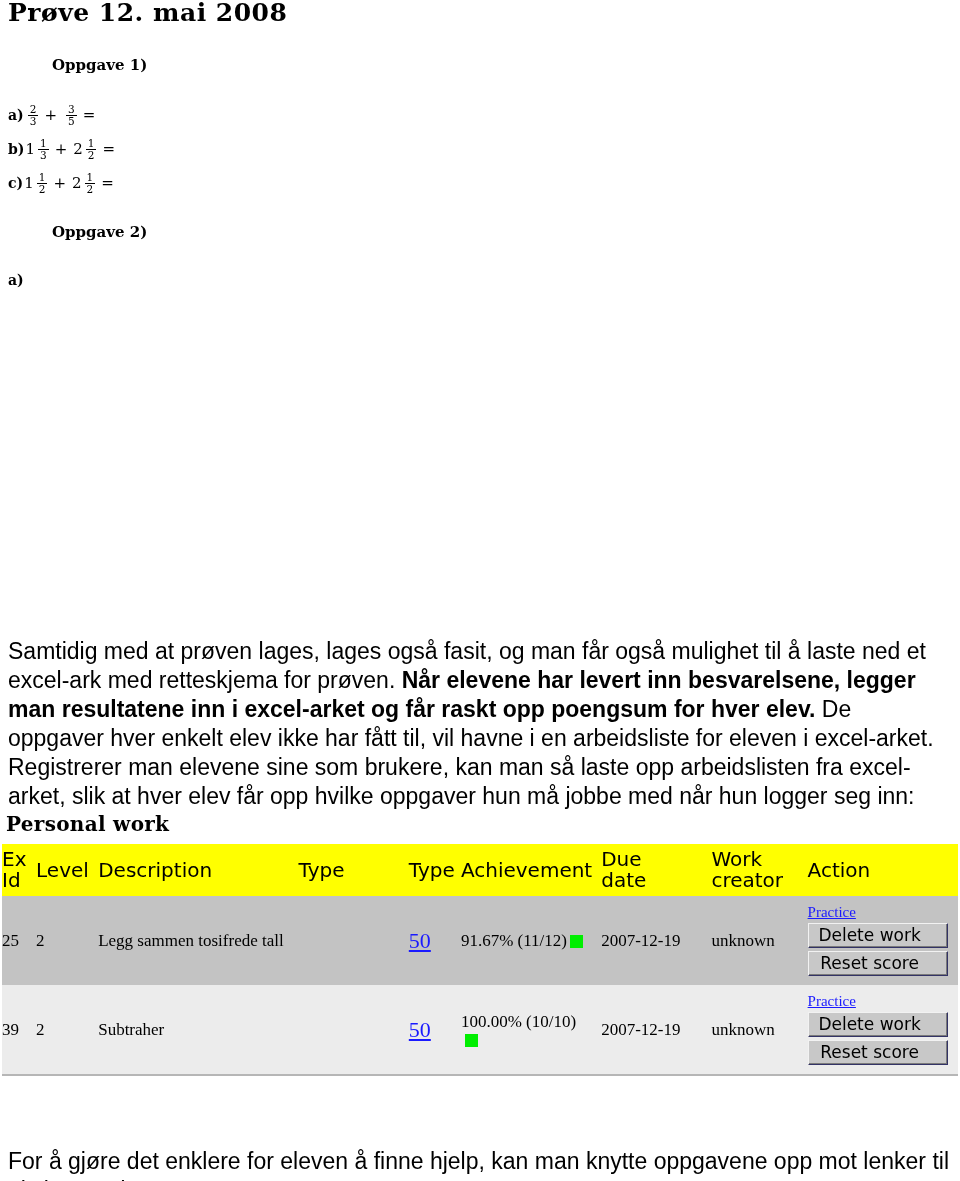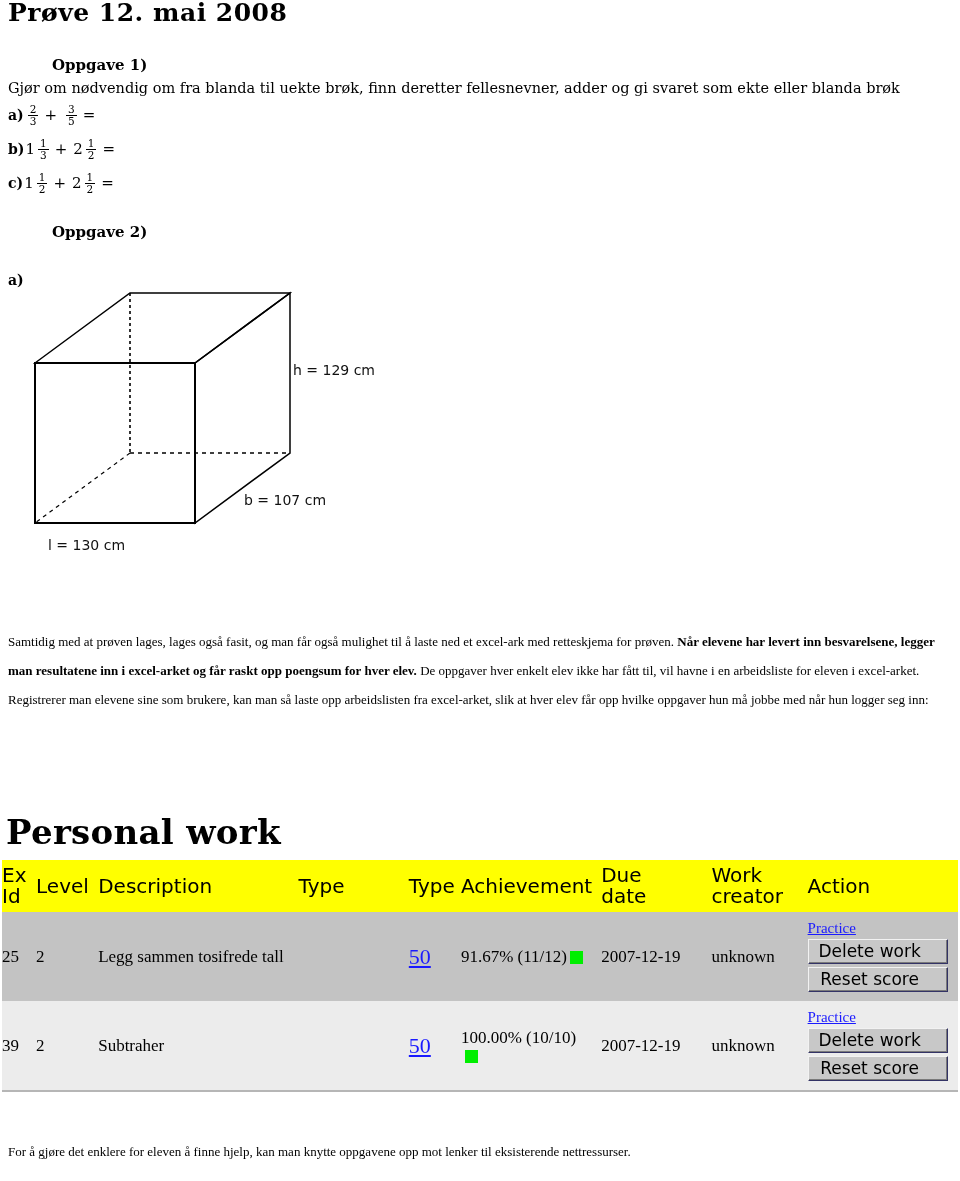--- a/index.html
+++ b/index.html
@@ -91,39 +91,39 @@
     font-family: "DejaVu Serif", "Liberation Serif", serif;
     font-weight: bold;
     font-size: 14px;
   }
 
   
   .body-text {
     position: absolute;
     left: 8px;
     width: 944px;
-    font-family: Liberation Serif, serif;
-    font-size: 13px;
+    font-family: Liberation Sans, sans-serif;
+    font-size: 23px;
     line-height: 29px;
     text-align: left;
   }
   #para-main { top: 614px; }
   #para-bottom { top: 1124px; }
   .semi { font-weight: bold; }
 
   
   .pw {
     position: absolute;
     left: 0; top: 812px;
     width: 960px;
   }
   .pw-heading {
     font-family: "DejaVu Serif", "Liberation Serif", serif;
     font-weight: bold;
-    font-size: 34px;
+    font-size: 20px;
     margin: 0 0 8px 6px;
     letter-spacing: 0.3px;
   }
   table.pw-table {
     border-collapse: collapse;
     width: 956px;
     margin-left: 2px;
     table-layout: fixed;
     font-family: "Liberation Serif", "DejaVu Serif", serif;
   }
@@ -205,21 +205,20 @@
   }
 </style>
 </head>
 <body>
 
 <div class="scan">
 
   <div class="scan-title">Prøve 12. mai 2008</div>
 
   <div class="task-head" id="opp1-head">Oppgave 1)</div>
-  <div class="scan-line" id="opp1-intro">Gjør om nødvendig om fra blanda til uekte brøk, finn deretter fellesnevner, adder og gi svaret som ekte eller blanda brøk</div>
 
   <div class="eq-row" id="eq-a">
     <span class="eq-label">a)</span>
     <span class="whole"></span>
     <span class="frac">
       <span class="num">2</span>
       <span class="den">3</span>
     </span>
     <span class="op">+</span>
     <span class="whole"></span>
@@ -257,38 +256,20 @@
     <span class="whole">2</span>
     <span class="frac">
       <span class="num">1</span>
       <span class="den">2</span>
     </span>
     <span class="op">=</span>
   </div>
 
   <div class="task-head" id="opp2-head">Oppgave 2)</div>
 
-  <div class="figure">
-    <svg width="420" height="300" viewBox="0 0 420 300" xmlns="http://www.w3.org/2000/svg">
-
-      <rect x="35" y="85" width="160" height="160" fill="none" stroke="#000" stroke-width="2"></rect>
-
-      <polygon points="35,85 130,15 290,15 195,85" fill="none" stroke="#000" stroke-width="1.5"></polygon>
-
-      <polygon points="195,85 290,15 290,175 195,245" fill="none" stroke="#000" stroke-width="1.5"></polygon>
-
-      <line x1="130" y1="15" x2="130" y2="175" stroke="#000" stroke-width="1.6" stroke-dasharray="3,3"></line>
-      <line x1="130" y1="175" x2="290" y2="175" stroke="#000" stroke-width="1.4" stroke-dasharray="4,4"></line>
-      <line x1="130" y1="175" x2="35" y2="245" stroke="#000" stroke-width="1.2" stroke-dasharray="4,4"></line>
-
-      <text x="293" y="97" font-family="DejaVu Sans, Liberation Sans, sans-serif" font-size="14" fill="#111">h = 129 cm</text>
-      <text x="244" y="227" font-family="DejaVu Sans, Liberation Sans, sans-serif" font-size="14" fill="#111">b = 107 cm</text>
-      <text x="48" y="272" font-family="DejaVu Sans, Liberation Sans, sans-serif" font-size="14" fill="#111">l = 130 cm</text>
-    </svg>
-  </div>
   <div class="fig-letter">a)</div>
 </div>
 
 <p class="body-text" id="para-main">
   <span>Samtidig med at prøven lages, lages også fasit, og man får også mulighet til å laste ned et excel-ark med retteskjema for prøven. </span><span class="semi">Når elevene har levert inn besvarelsene, legger man resultatene inn i excel-arket og får raskt opp poengsum for hver elev.</span><span> De oppgaver hver enkelt elev ikke har fått til, vil havne i en arbeidsliste for eleven i excel-arket. Registrerer man elevene sine som brukere, kan man så laste opp arbeidslisten fra excel-arket, slik at hver elev får opp hvilke oppgaver hun må jobbe med når hun logger seg inn:</span>
 </p>
 
 <div class="pw">
 
   <div class="pw-heading">Personal work</div>

